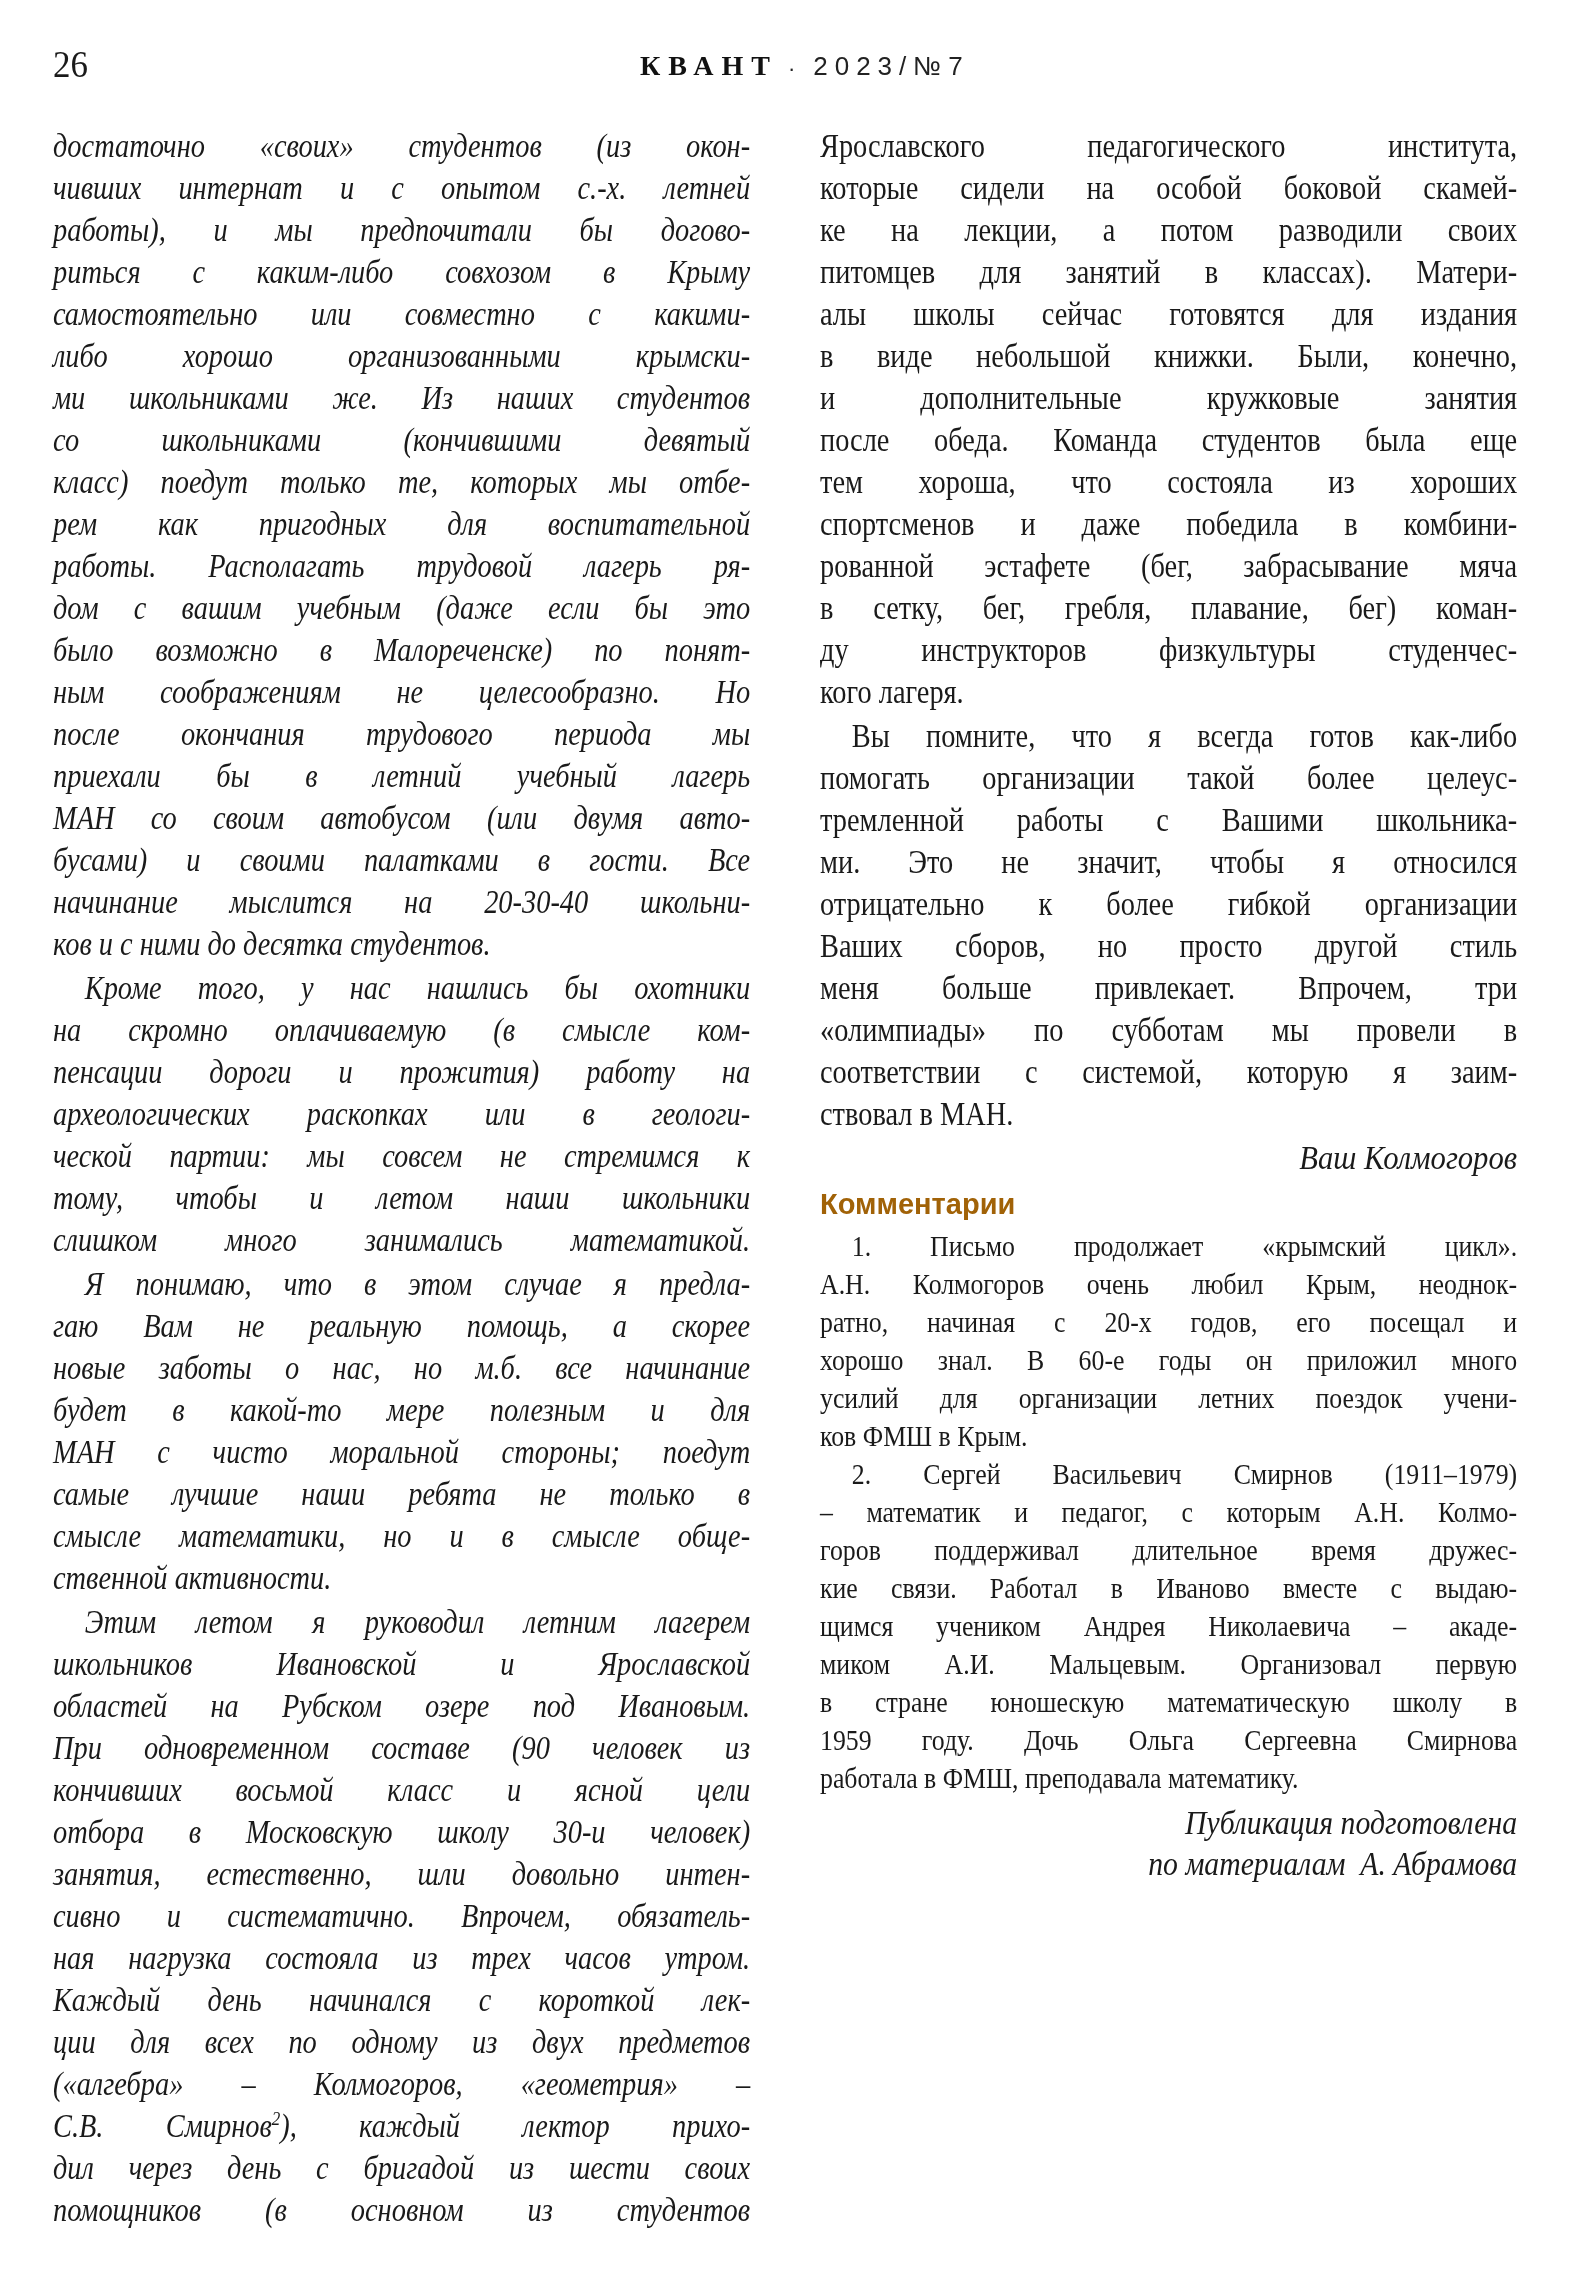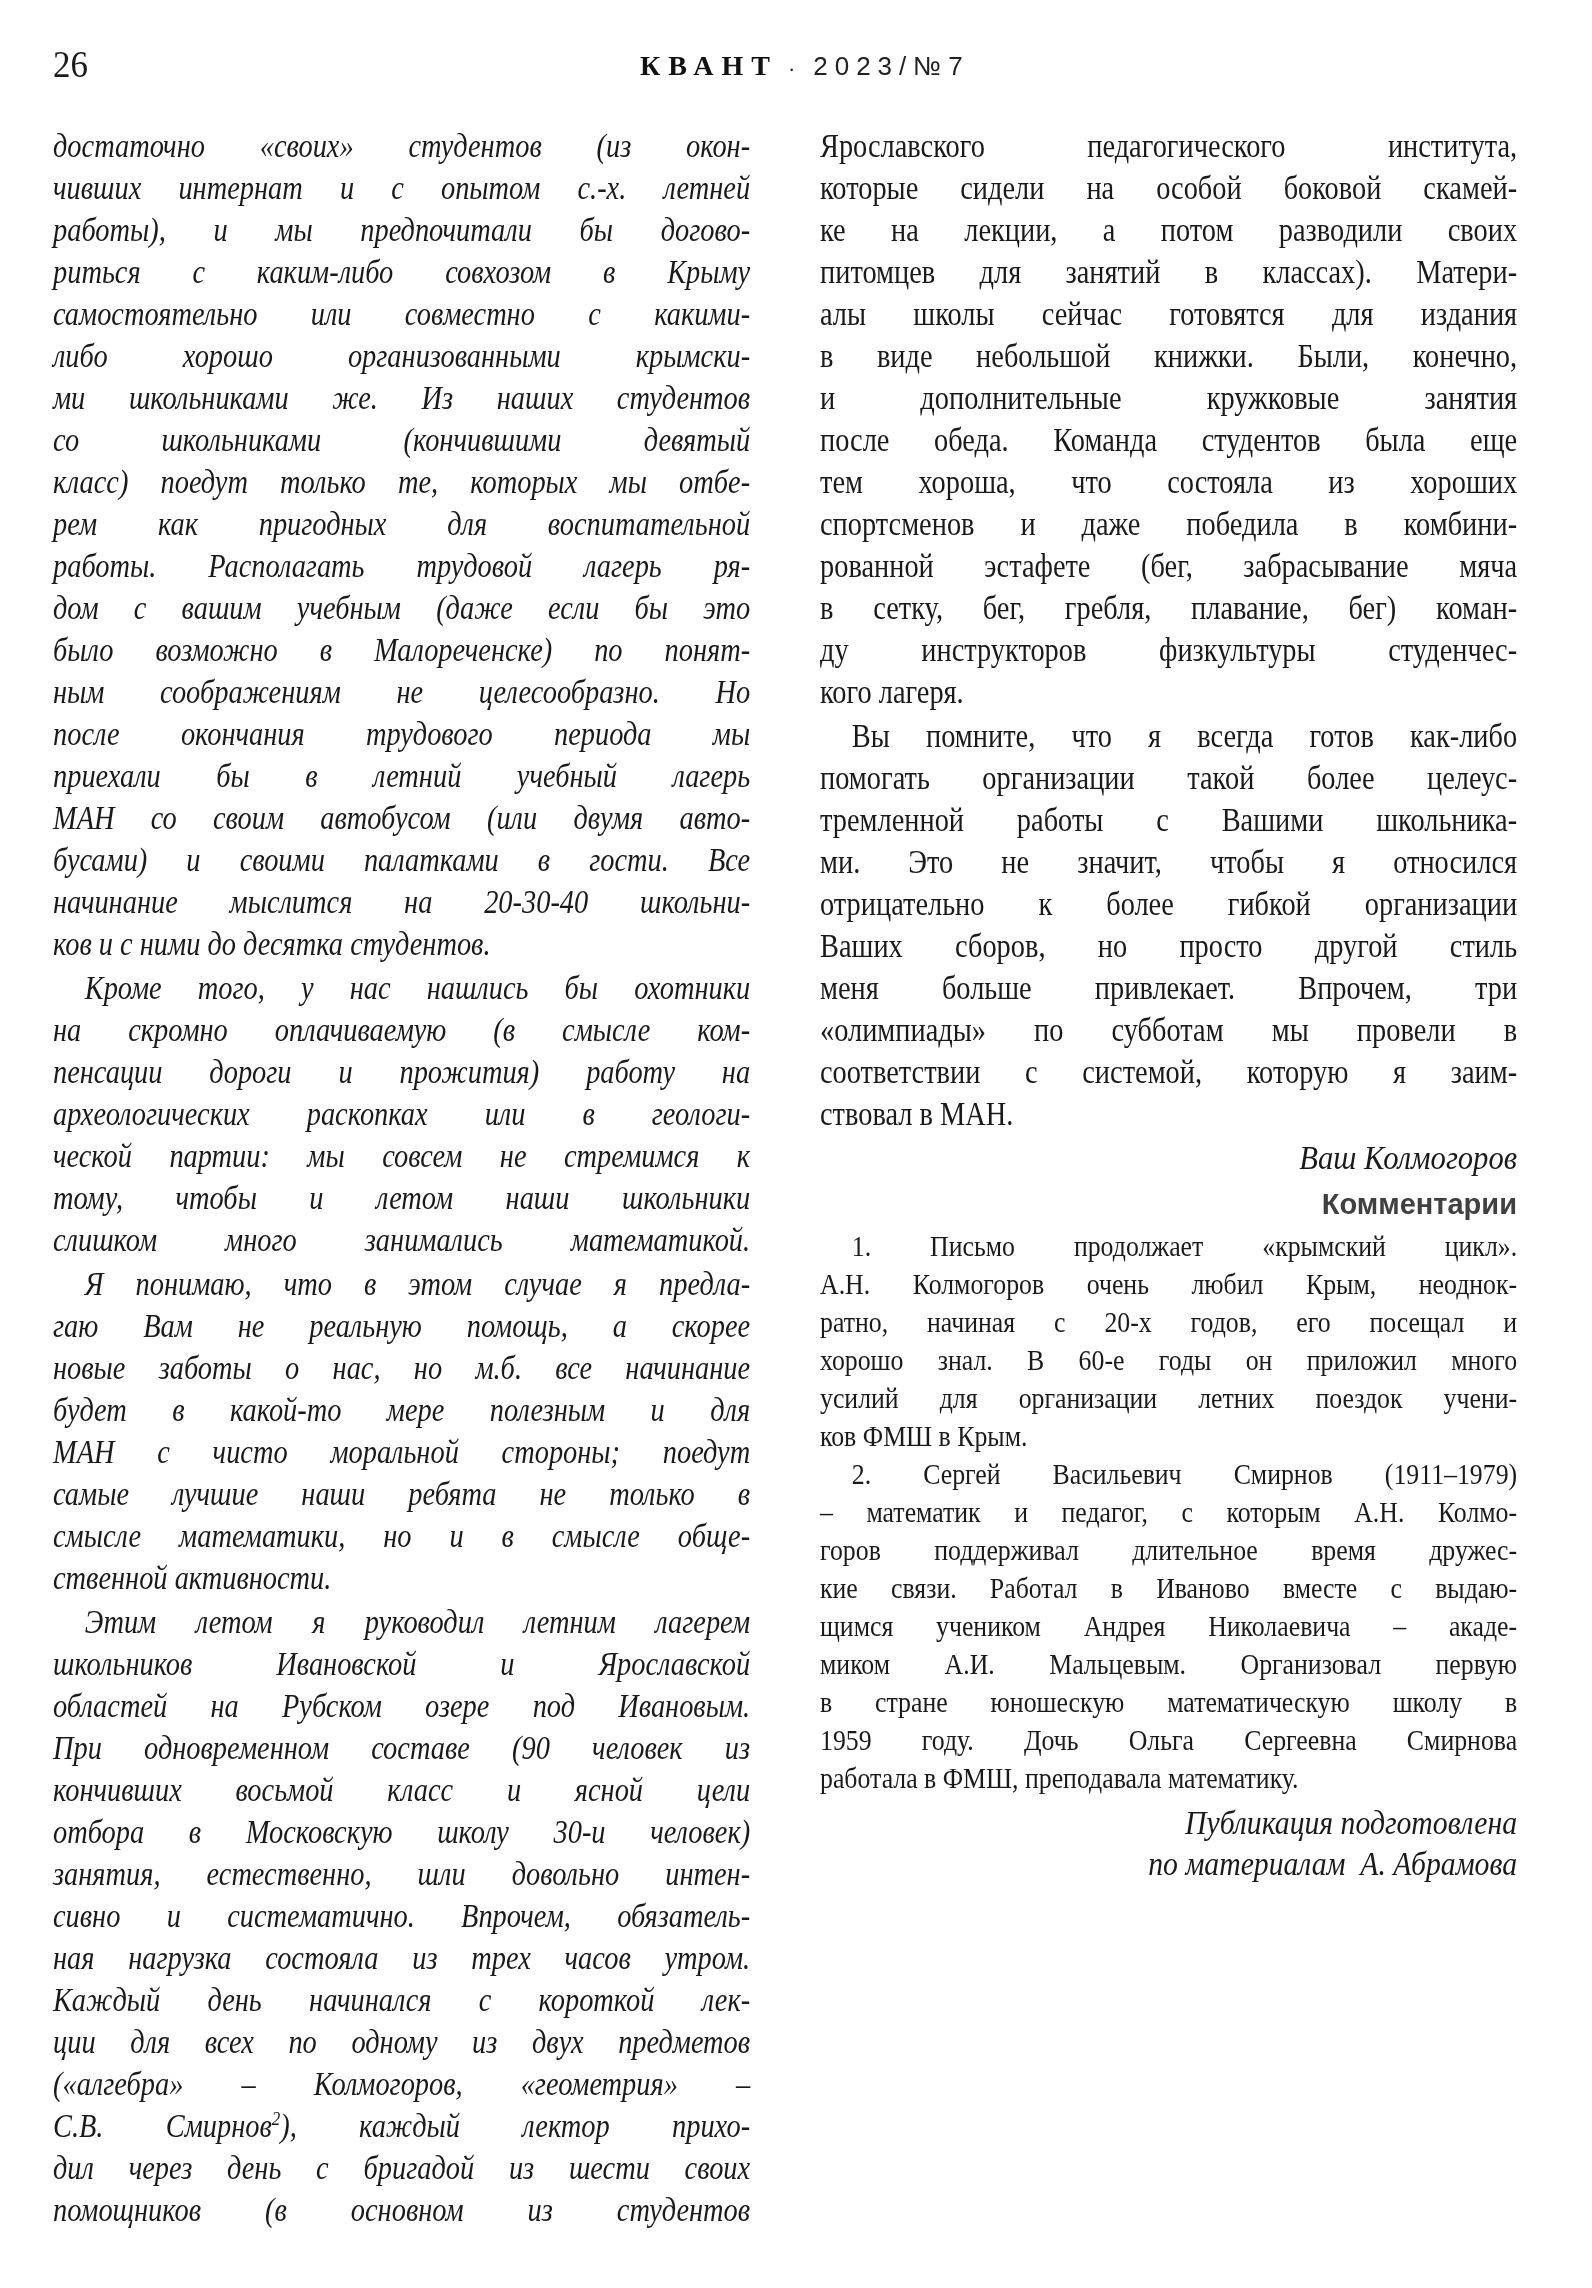--- a/index.html
+++ b/index.html
@@ -38,22 +38,22 @@
     .line.last { text-align-last: left; }
     .line.indent { padding-left: 37px; }
     .para-gap { height: 2px; }
 
     .signature {
       display: block; height: 46px; line-height: 46px; text-align: right;
       font-family: "Liberation Serif", serif; font-style: italic; font-size: 34px;
       transform: scaleX(0.9); transform-origin: right center;
     }
     .comments-title {
-      display: block; height: 46px; line-height: 46px; text-align: right;
-      font-family: "Liberation Sans", "DejaVu Sans", sans-serif; font-weight: bold; font-size: 29px; color: #404040;
+      display: block; height: 46px; line-height: 46px; text-align: left;
+      font-family: "Liberation Sans", "DejaVu Sans", sans-serif; font-weight: bold; font-size: 29px; color: #a16207;
     }
     .note-line {
       display: block; height: 38px; line-height: 38px;
       font-family: "Liberation Serif", serif; font-size: 30px;
       white-space: nowrap;
       text-align: justify; text-align-last: justify;
       transform: scaleX(0.86); transform-origin: left center; width: 116.3%;
     }
     .note-line.last { text-align-last: left; }
     .note-line.indent { padding-left: 37px; }

